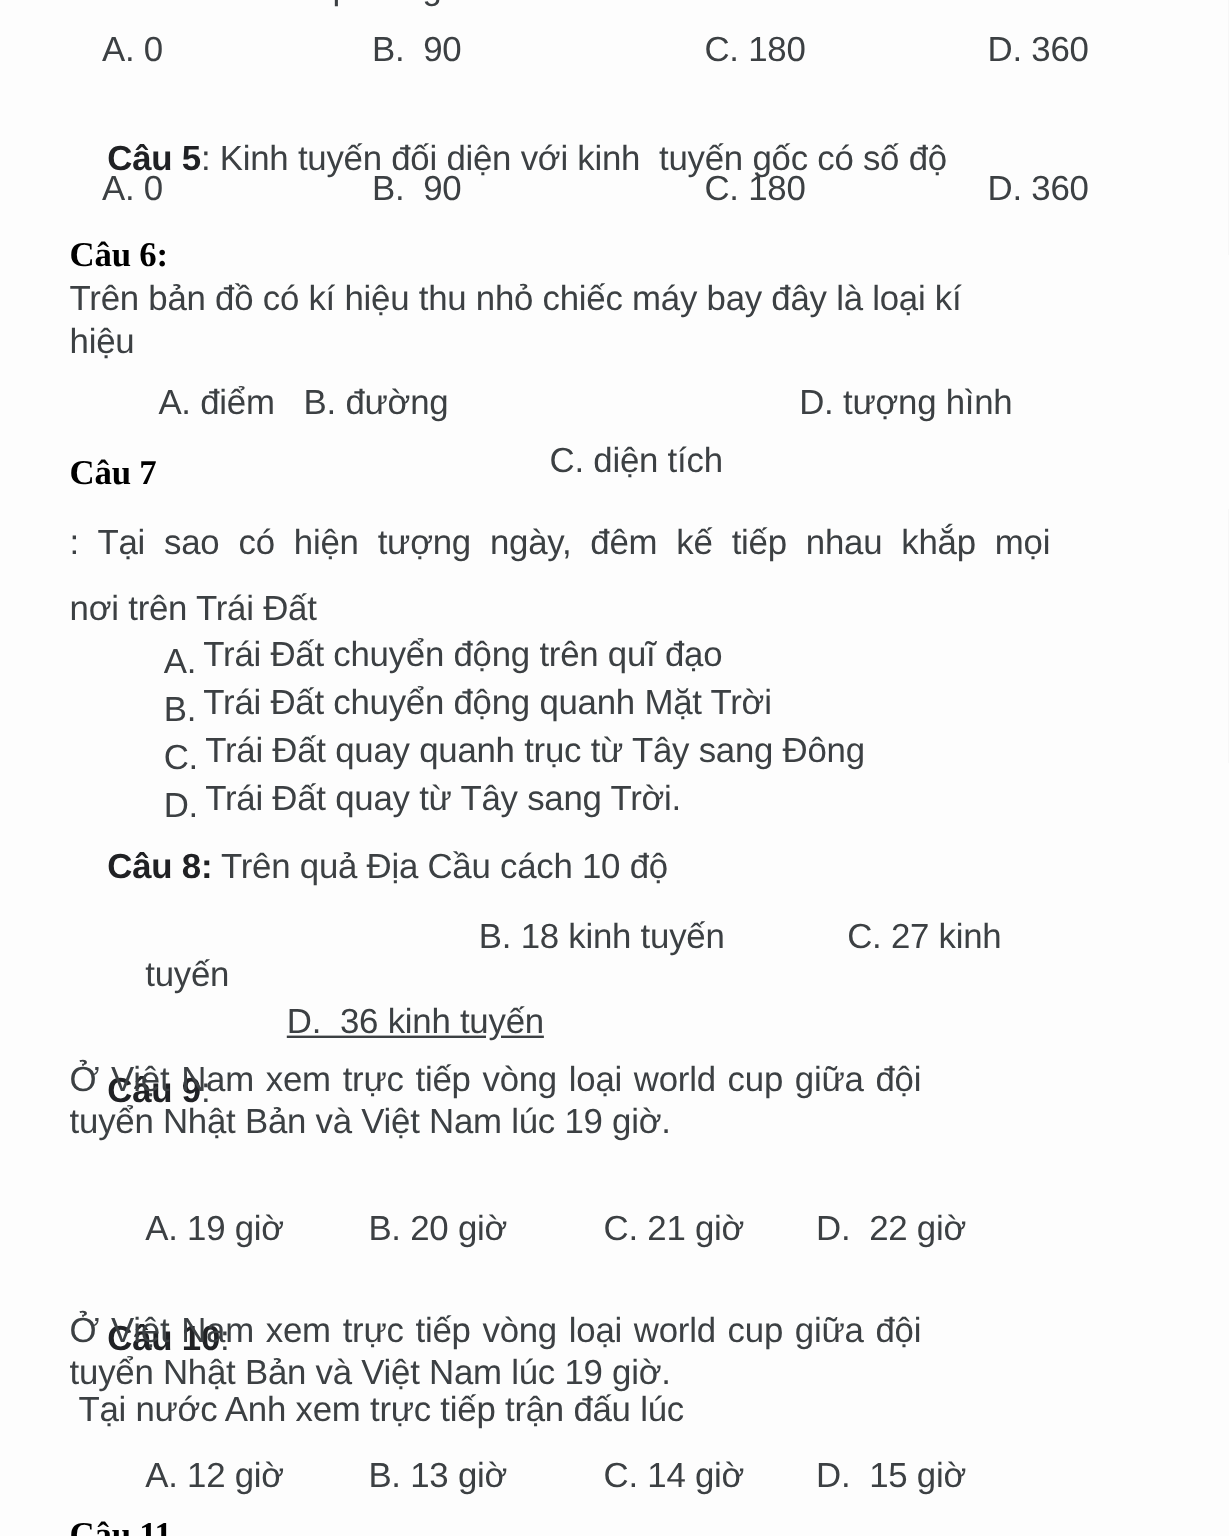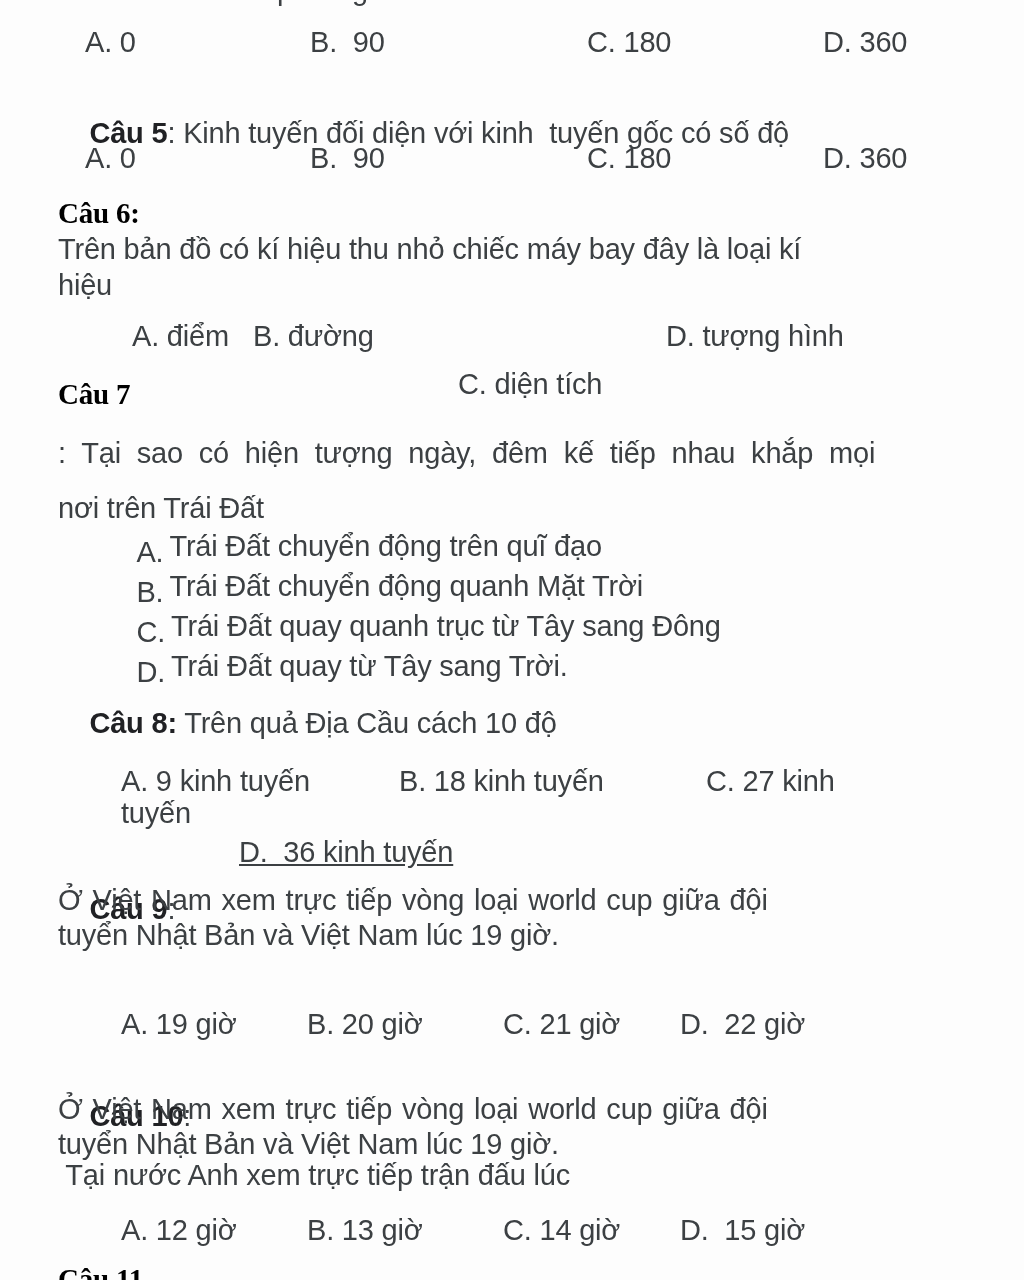--- a/index.html
+++ b/index.html
@@ -78,21 +78,20 @@
   <div class="line" style="left:105px;top:575px;">
     <span class="opt-label">C.</span><span>Trái Đất quay quanh trục từ Tây sang Đông</span>
   </div>
   <div class="line" style="left:105px;top:615px;">
     <span class="opt-label">D.</span><span>Trái Đất quay từ Tây sang Trời.</span>
   </div>
 
   <div class="line" style="left:58px;top:672px;">
     <span class="b">Câu 8:</span><span> Trên quả Địa Cầu cách 10 độ</span>
   </div>
-  <div class="line" style="left:121px;top:764px;">A. 9 kinh tuyến</div>
   <div class="line" style="left:399px;top:764px;">B. 18 kinh tuyến</div>
   <div class="line" style="left:706px;top:764px;">C. 27 kinh</div>
   <div class="line" style="left:121px;top:796px;">tuyến</div>
   <div class="line" style="left:239px;top:835px;text-decoration:underline;">D.  36 kinh tuyến</div>
 
   <div class="line" style="left:58px;top:858px;">
     <span class="b">Câu 9</span><span>:</span>
   </div>
   <div class="line ws2" style="left:58px;top:883px;">Ở Việt Nam xem trực tiếp vòng loại world cup giữa đội</div>
   <div class="line" style="left:58px;top:918px;">tuyển Nhật Bản và Việt Nam lúc 19 giờ.</div>

